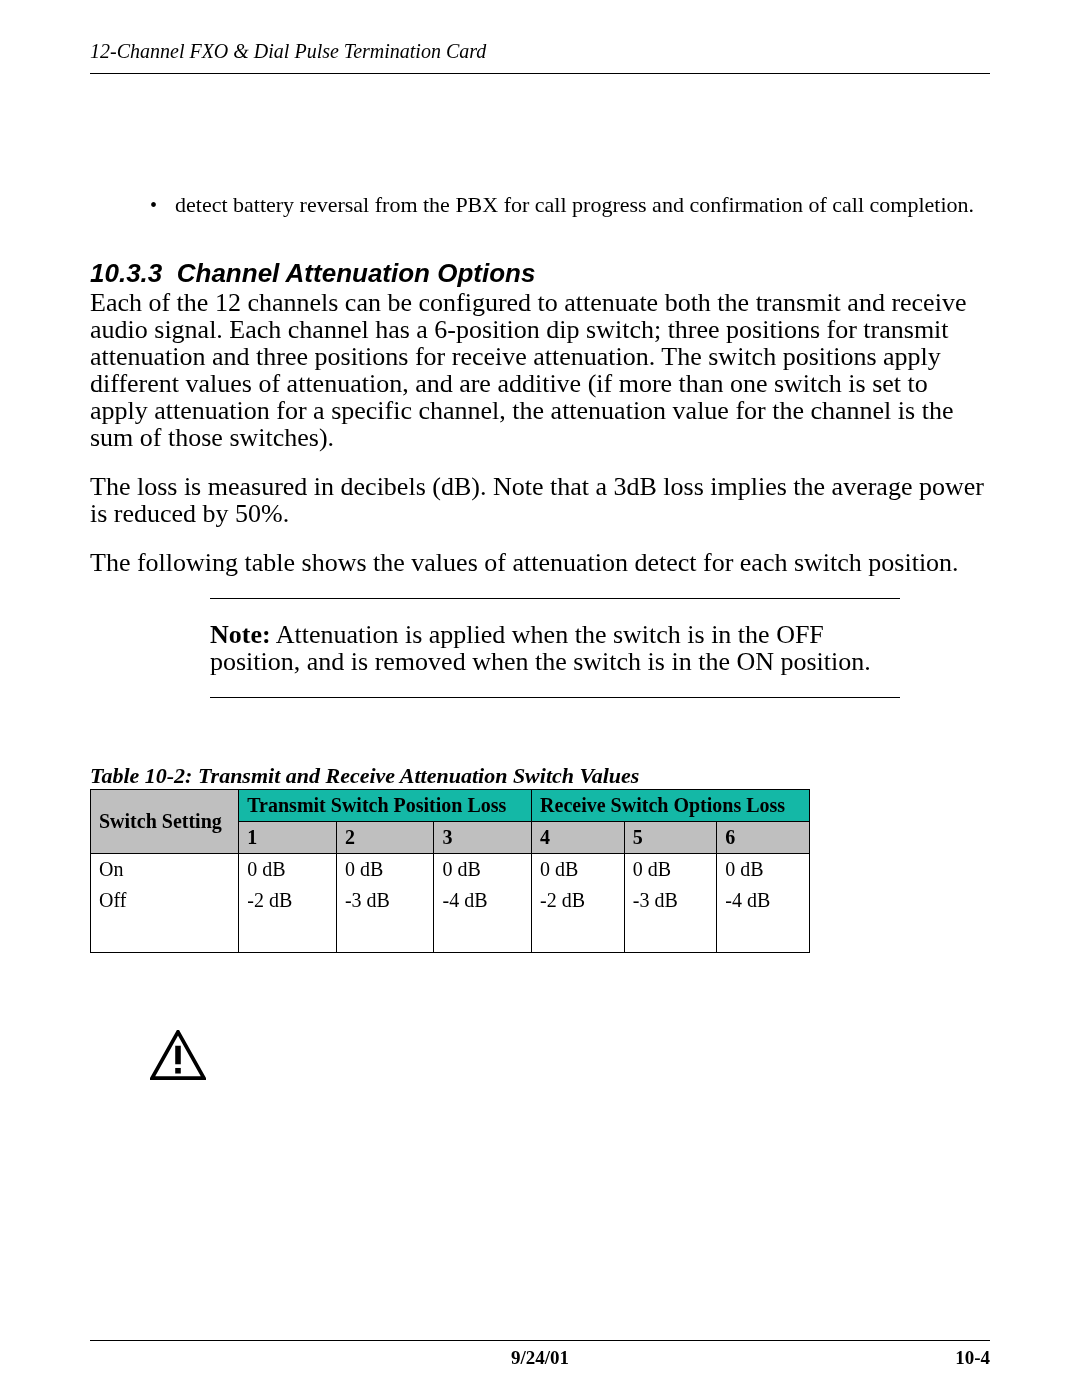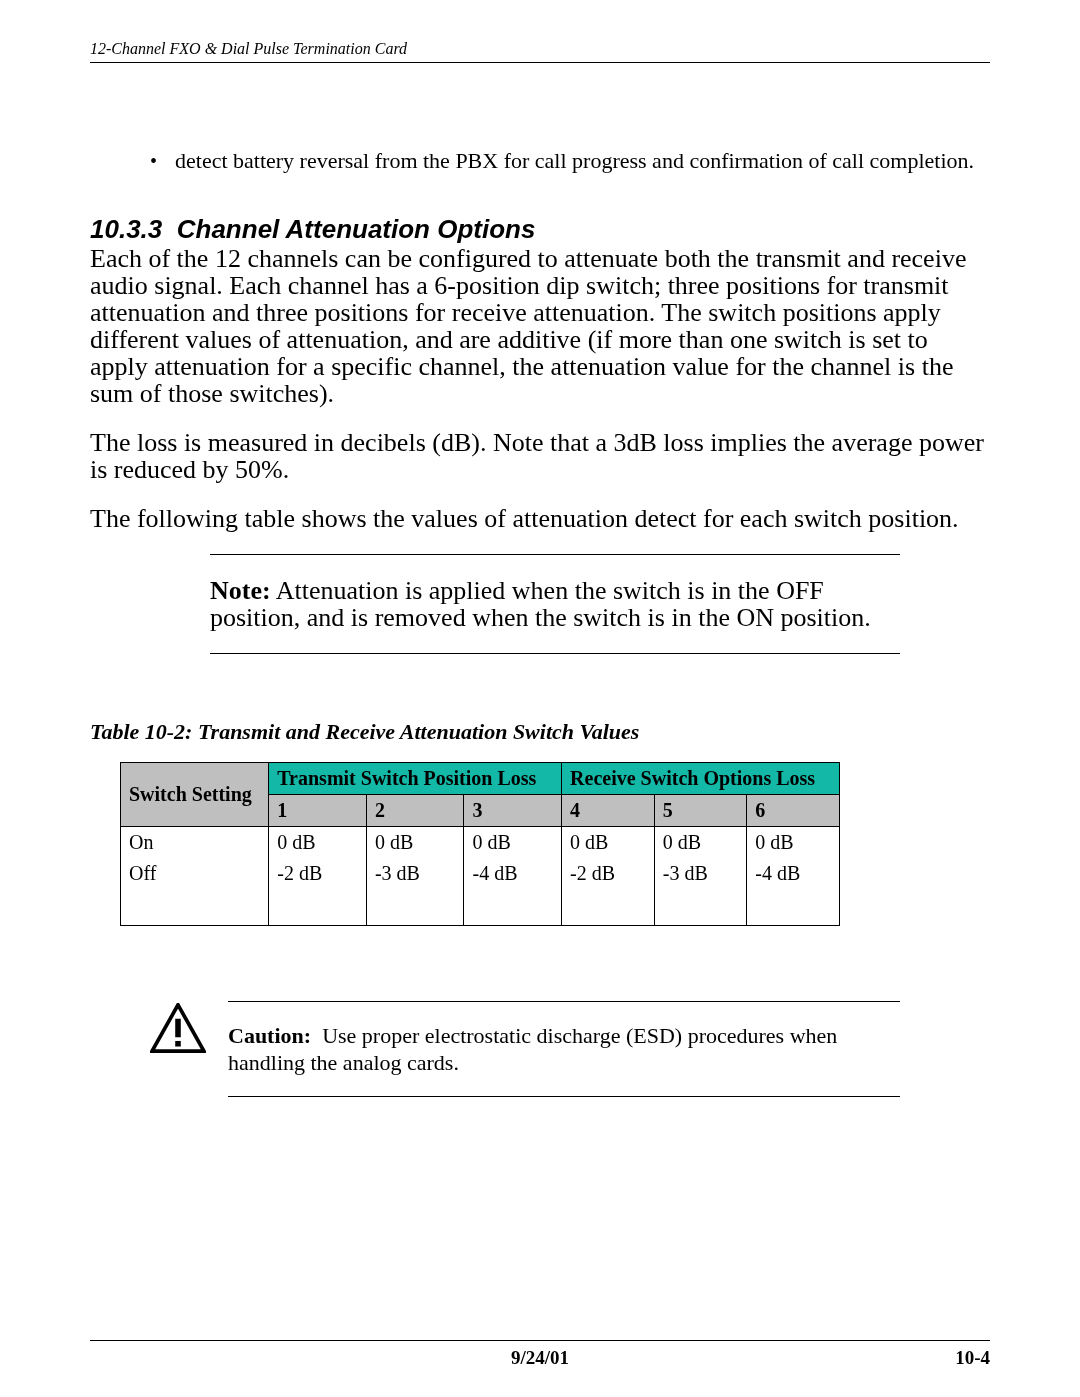--- a/index.html
+++ b/index.html
@@ -7,24 +7,24 @@
     font-family: "Times New Roman", Times, serif;
     background: #fff;
     color: #000;
     width: 1080px;
     height: 1397px;
     position: relative;
     padding: 40px 90px 0 90px;
   }
   .header-title {
     font-style: italic;
-    font-size: 16px;
-    padding-bottom: 4px;
+    font-size: 20px;
+    padding-bottom: 10px;
     border-bottom: 1px solid #000;
-    margin-bottom: 85px;
+    margin-bottom: 118px;
   }
   .bullet-row {
     display: flex;
     margin-left: 60px;
     margin-bottom: 40px;
   }
   .bullet-dot {
     font-size: 20px;
     line-height: 26px;
     padding-right: 18px;
@@ -55,25 +55,24 @@
   }
   .note-text {
     font-size: 26px;
     line-height: 27px;
   }
   .note-text .lbl { font-weight: bold; }
   .table-caption {
     font-style: italic;
     font-weight: bold;
     font-size: 22px;
-    margin-bottom: 17px;
+    margin-bottom: 0;
   }
   table.att {
     border-collapse: collapse;
-    margin-left: 30px;
     width: 720px;
     font-size: 20px;
   }
   table.att th, table.att td {
     text-align: left;
     padding: 4px 8px;
   }
   th.hdr-switch {
     background: #bfbfbf;
     border: 1.5px solid #000;
@@ -219,25 +218,19 @@
   </table>
 
 <div class="caution-wrap">
   <div class="caution-icon">
     <svg viewBox="0 0 60 54" width="56" height="50">
       <polygon points="30,2 58,52 2,52" fill="none" stroke="#000" stroke-width="4"></polygon>
       <rect x="27" y="17" width="6" height="20" fill="#000"></rect>
       <rect x="27" y="41" width="6" height="6" fill="#000"></rect>
     </svg>
   </div>
-  <div class="caution-block">
-    <div class="caution-text">
-      <span class="lbl">Caution:</span>&nbsp;
-      <span>Use proper electrostatic discharge (ESD) procedures when handling the analog cards.</span>
-    </div>
-  </div>
 </div>
 
 <div class="footer">
   <span>10-4</span>
   <span class="center">9/24/01</span>
   <span></span>
 </div>
 
 </body></html>

